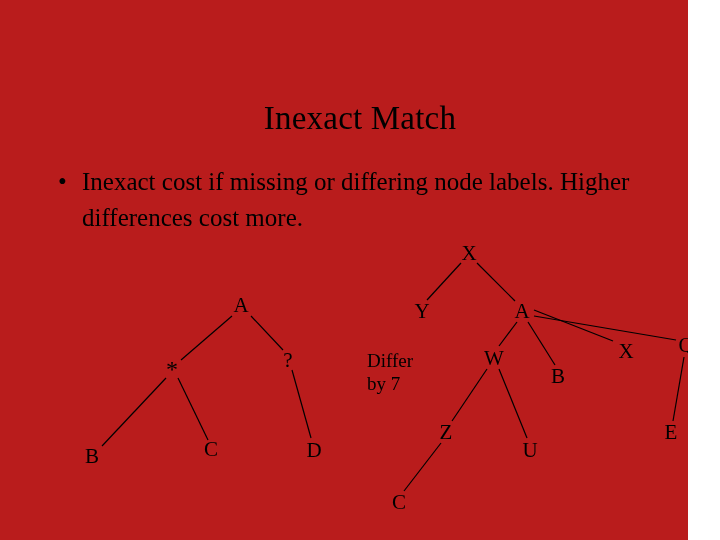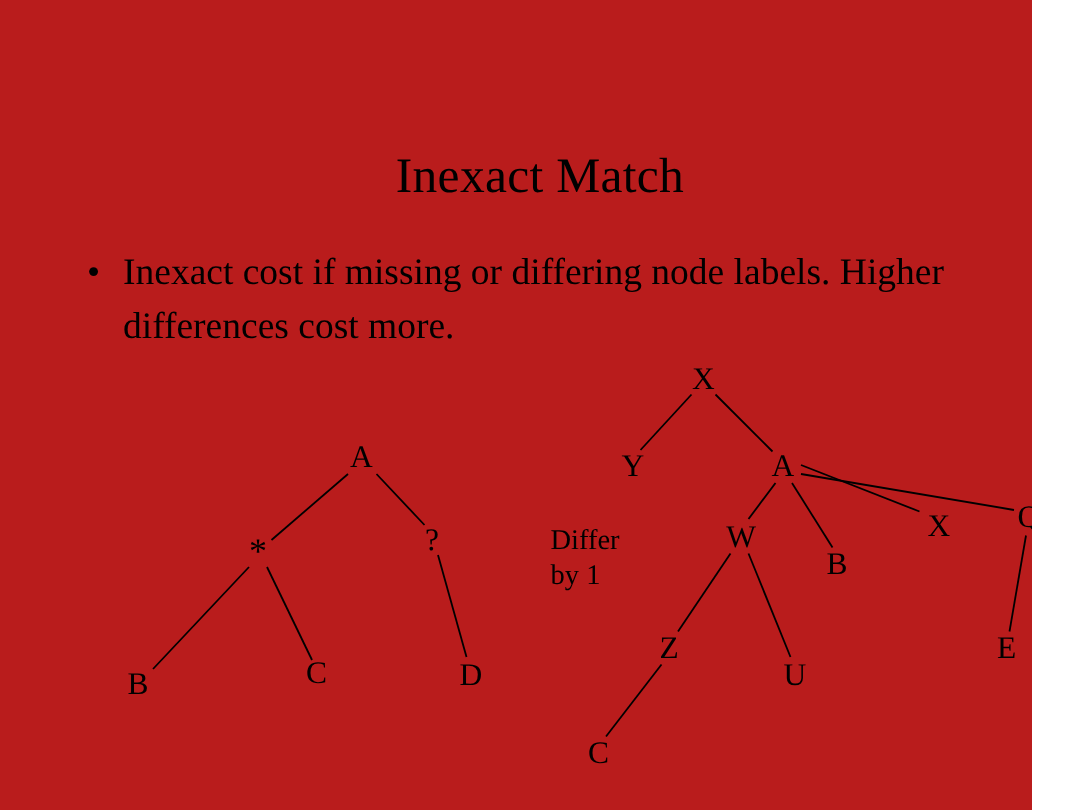--- a/index.html
+++ b/index.html
@@ -134,18 +134,18 @@
         <div class="tree-node" style="left: 626px; top: 351px;">X</div>
         <div class="tree-node" style="left: 686px; top: 345px;">Q</div>
         <div class="tree-node" style="left: 446px; top: 432px;">Z</div>
         <div class="tree-node" style="left: 530px; top: 450px;">U</div>
         <div class="tree-node" style="left: 399px; top: 502px;">C</div>
         <div class="tree-node" style="left: 671px; top: 432px;">E</div>
       </div>
     <div id="annotation-layer">
         <div class="annotation" style="left: 330px; top: 349px; margin-left: 37px;">
           <div>Differ</div>
-          <div>by 1</div>
+          <div>by 7</div>
         </div>
       </div>
   </div>
 
 </div>
 
 </body></html>

